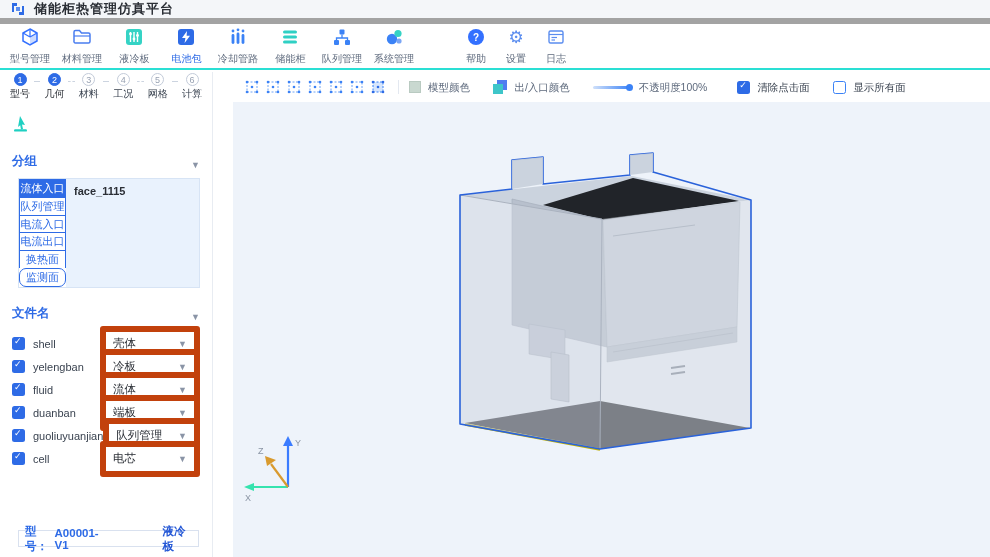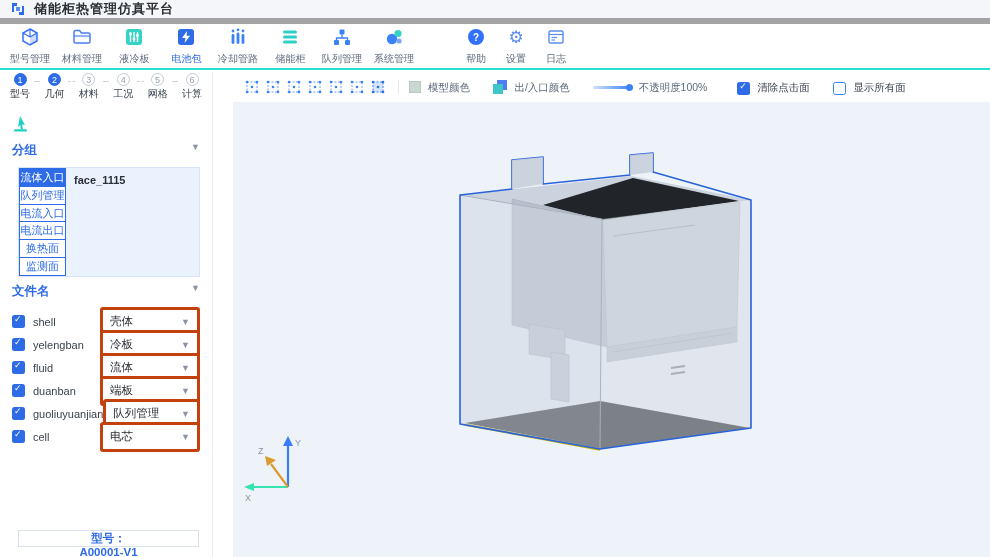--- a/index.html
+++ b/index.html
@@ -40,68 +40,68 @@
   .step { display:flex; flex-direction:column; align-items:center; width:26px; }
   .step .c { width:13px; height:13px; border-radius:50%; font-size:9px; line-height:12px; text-align:center;
     border:1px solid #c3cbd9; color:#98a2b3; background:#fff; }
   .step.on .c { background:#2e6be6; border-color:#2e6be6; color:#fff; }
   .step .t { font-size:10px; color:#3a4350; margin-top:1px; white-space:nowrap; }
   .step.on .t { color:#2b2f36; }
   .dash { flex:1; border-top:1px dashed #ccd4e0; margin:0 1px 12px 1px; }
 
   
   .pick { margin:14px 0 0 12px; }
-  .sec-head { display:flex; align-items:flex-start; margin:6px 12px 0 12px; }
+  .sec-head { display:flex; align-items:flex-end; margin:17px 12px 0 12px; }
   .sec-head .h { font-size:12.5px; font-weight:bold; color:#2e6be6; }
   .caret { margin-left:auto; font-size:9px; color:#8a94a6; }
 
   
   .group-box { margin:8px 12px 0 18px; display:flex; height:110px; border:1px solid #d7e4f5; }
   .gtabs { width:47px; display:flex; flex-direction:column; }
   .gtab { flex:1; border:1px solid #2e6be6; border-bottom-width:0; background:#fff; color:#2e6be6;
     font-size:11px; display:flex; align-items:center; justify-content:center; cursor:pointer; white-space:nowrap; }
-  .gtab:last-child { border-bottom-width:1px; }
+  .gtab:last-child { border-bottom-width:1px;border-radius:7px; }
   .gtab.sel { background:#2e6be6; color:#fff; }
   .gbody { flex:1; background:#e9f2fd; padding:6px 8px; }
   .face-item { font-size:11px; font-weight:bold; color:#2b2f36; }
 
   
   .frows { margin:10px 12px 0 12px; }
   .frow { display:flex; align-items:center; height:23px;text-align:right; }
   .cb { width:13px; height:13px; border-radius:2.5px; background:#2e6be6; position:relative; flex:none; cursor:pointer; }
   .cb::after { content:"✓"; position:absolute; left:2px; top:-1px; color:#fff; font-size:9px; }
   .cb.un { background:#fff; border:1.5px solid #3b82f6; }
   .cb.un::after { content:""; }
   .fname { font-size:11px; color:#3a4350; margin-left:8px; }
-  .fsel { margin-left:auto; width:100px; height:19px; border:3px solid #c2410c; border-radius:3px; background:#fff;
+  .fsel { margin-left:auto; width:100px; height:19px; border:6px solid #c2410c; border-radius:3px; background:#fff;
     display:flex; align-items:center; padding:12px 7px; font-size:11.5px; color:#2b2f36; cursor:pointer; }
   .fsel .caret { margin-left:auto; }
 
   
   .status-box { position:absolute; left:18px; right:13px; bottom:10px; height:17px; border:1px solid #d9e1ef;
-    background:#fff; display:flex; align-items:center; font-size:11.5px; font-weight:bold; color:#2e6be6; padding:0 6px;flex-direction:column; }
+    background:#fff; display:flex; align-items:center; font-size:11.5px; font-weight:bold; color:#2e6be6; padding:0 6px; }
   .status-box .mod { margin-left:58px; color:#2558d6; }
 
   
   .vp-toolbar { position:absolute; top:0; left:0; right:0; height:30px; background:#fff;
     display:flex; align-items:center; padding-left:12px; }
   .vcube { width:14px; height:14px; margin-right:7px; cursor:pointer; }
   .vdiv { width:1px; height:14px; background:#e3e8f0; margin:0 10px 0 6px; }
   .legend { display:flex; align-items:center; margin-right:22px; }
   .legend .txt { font-size:11px; color:#5f6b7e; margin-left:6px; transform:scale(.95); }
   .sw-model { width:12px; height:12px; background:#c9d8d0; border:1px solid #b9cac1; }
   .sw-ports { position:relative; width:14px; height:14px; }
   .sw-ports i { position:absolute; width:10px; height:10px; display:block; }
   .sw-ports .b { right:0; top:0; background:#4f7df0; }
   .sw-ports .t { left:0; bottom:0; background:#3ec6c9; }
   .slider { width:38px; height:3px; border-radius:2px; margin-right:6px;
     background:linear-gradient(90deg,#cfe0fa,#3b82f6); position:relative; }
   .slider .knob { position:absolute; right:-2px; top:-2px; width:7px; height:7px; border-radius:50%; background:#3b82f6; }
   .opacity-lbl { font-size:11px; color:#5f6b7e; margin-right:28px; transform:scale(.95); }
-  .vp-check { display:flex; align-items:flex-end; margin-right:22px; cursor:pointer; }
+  .vp-check { display:flex; align-items:center; margin-right:22px; cursor:pointer; }
   .vp-check .txt { font-size:11px; color:#3a4350; margin-left:6px; transform:scale(.95); }
 
   .scene { position:absolute; top:30px; left:0; width:777px; height:457px; }
 </style>
 </head>
 <body>
 
 <div class="titlebar">
   <svg class="logo" viewBox="0 0 16 16">
     <path d="M2 2 h5 v3 h-3 v6 h-2 z" fill="#2e6be6"></path>

